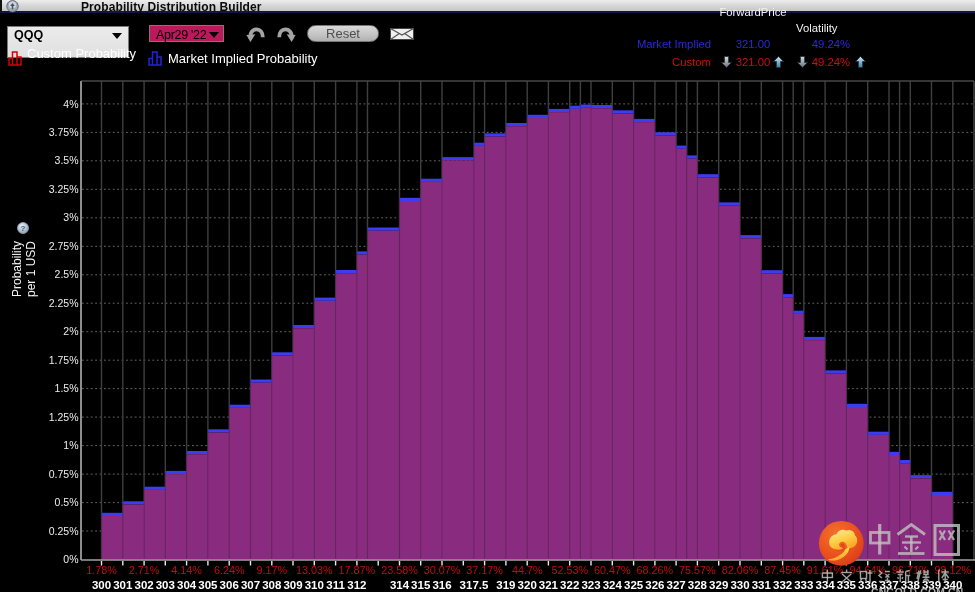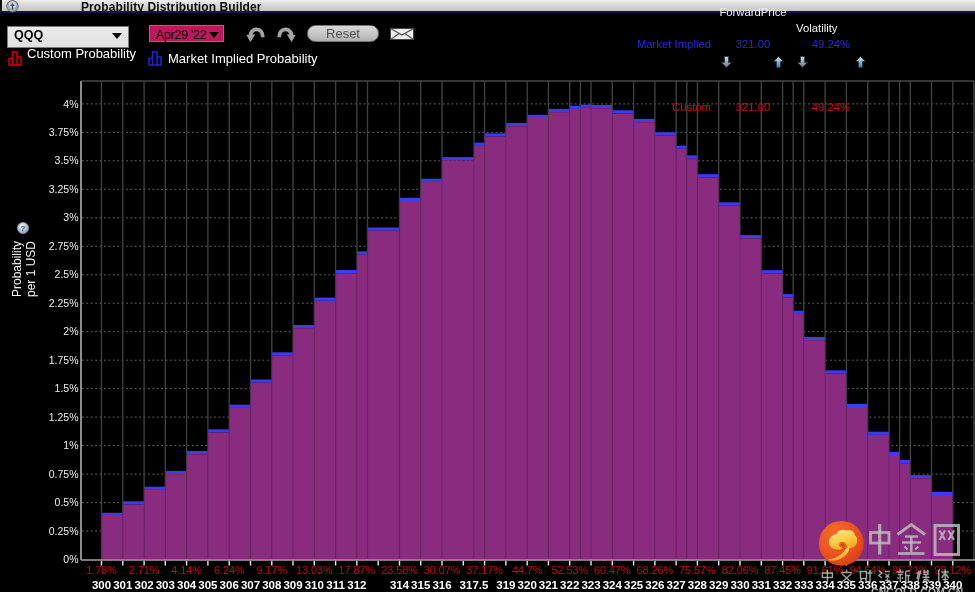--- a/index.html
+++ b/index.html
@@ -13,21 +13,21 @@
 .combo { position:absolute; height:16px; background:linear-gradient(#ffffff,#e3e3e3); border:1px solid #7a7a7a; }
 .combo .tx { position:absolute; left:6px; top:1px; font-size:12.5px; font-weight:bold; color:#000; }
 .combo .ar { position:absolute; right:5px; top:5px; width:0; height:0;
   border-left:6px solid transparent; border-right:6px solid transparent; border-top:7px solid #000; }
 #resetbtn { left:307px; top:25px; width:72px; height:17px; border-radius:8.5px;
   background:linear-gradient(#d9d9d9,#c3c3c3 60%,#b0b0b0); border:1px solid #787878;
   color:#4e4e4e; font-size:13px; text-align:center; line-height:15px; }
 .lgtx { color:#fff; font-size:13px; }
 #rt { color:#fff; font-size:11.3px; }
 .blue { color:#2a2ad8; }
-.red { color:#cc0f0f;margin-top:45px; }
+.red { color:#cc0f0f; }
 </style></head>
 <body>
 <div id="root">
 
 <svg class="abs" style="left:0;top:0" width="975" height="592" viewBox="0 0 975 592">
 <line x1="82.0" y1="531.0" x2="974.0" y2="531.0" stroke="#7a7a7a" stroke-width="0.85" stroke-dasharray="1.8 2.6"></line>
 <line x1="82.0" y1="502.6" x2="974.0" y2="502.6" stroke="#7a7a7a" stroke-width="0.85" stroke-dasharray="1.8 2.6"></line>
 <line x1="82.0" y1="474.1" x2="974.0" y2="474.1" stroke="#7a7a7a" stroke-width="0.85" stroke-dasharray="1.8 2.6"></line>
 <line x1="82.0" y1="445.6" x2="974.0" y2="445.6" stroke="#7a7a7a" stroke-width="0.85" stroke-dasharray="1.8 2.6"></line>
 <line x1="82.0" y1="417.1" x2="974.0" y2="417.1" stroke="#7a7a7a" stroke-width="0.85" stroke-dasharray="1.8 2.6"></line>
@@ -359,21 +359,21 @@
 
 <div id="titlebar" class="abs">
       <span class="tt">Probability Distribution Builder</span>
     </div>
 <svg class="abs" style="left:6px;top:0px" width="13" height="13" viewBox="0 0 13 13">
 <circle cx="6.5" cy="6.2" r="5.7" fill="#9fabb9" stroke="#636e7a" stroke-width="1"></circle>
 <circle cx="6.5" cy="5.0" r="3.6" fill="#cdd5de"></circle>
 <path d="M6.5 3.0 L8.8 5.9 L7.25 5.9 L7.25 9.2 L5.75 9.2 L5.75 5.9 L4.2 5.9 Z" fill="#46505c"></path>
 </svg>
 
-<div class="combo" style="left:7px;top:25.5px;width:122px;height:22px;background:linear-gradient(#ebebeb,#e0e0e0)">
+<div class="combo" style="left:7px;top:25.5px;width:122px;height:32px;background:linear-gradient(#ebebeb,#e0e0e0)">
       <span class="tx" style="top:1.5px">QQQ</span>
       <span class="ar" style="right:6px;top:6px;border-left-width:5.5px;border-right-width:5.5px;border-top-width:6.5px"></span>
     </div>
 <div class="combo" style="left:149px;top:25px;width:75px;height:17px;background:#be185d">
       <span class="tx" style="font-size:12.5px;font-weight:normal;letter-spacing:-0.3px;top:1.5px">Apr29 '22</span>
       <span class="ar" style="right:4px;top:6px;border-left-width:5.5px;border-right-width:5.5px;border-top-width:6.5px"></span>
     </div>
 
 <svg class="abs" style="left:246px;top:26px" width="19" height="16" viewBox="0 0 19 16">
 <path d="M4.6 12.5 C3.4 7.2 6.6 3.2 10.6 3.3 C14.2 3.4 16.8 6.2 16.8 11.2" fill="none" stroke="#a4a4a4" stroke-width="3.8"></path>

